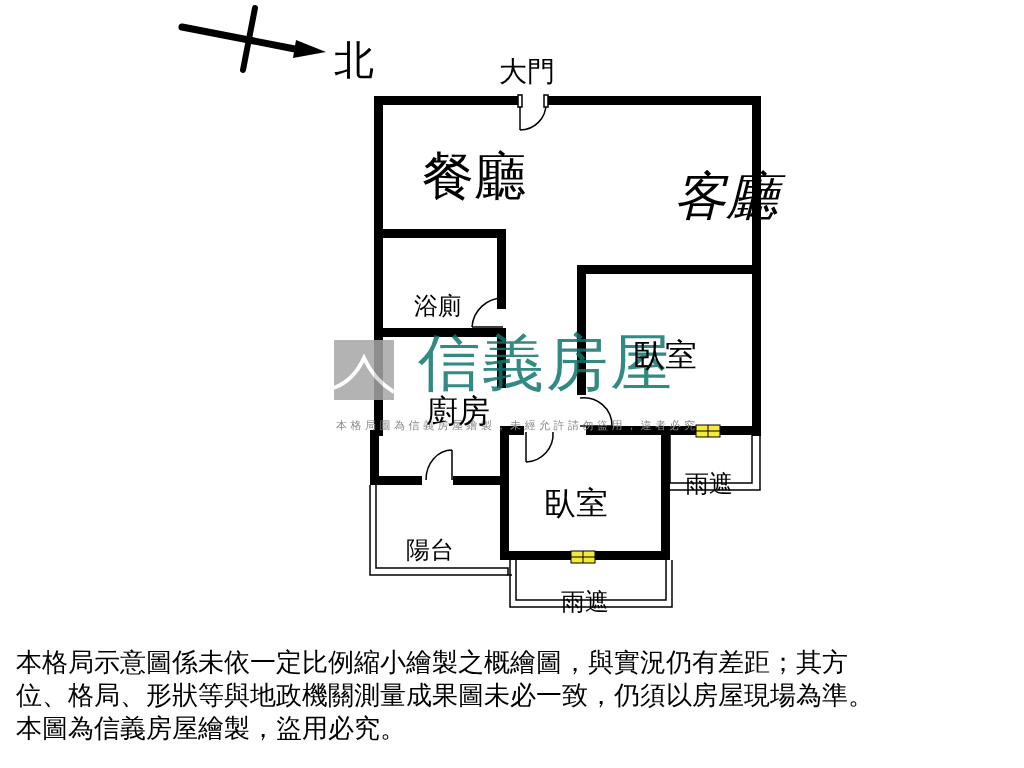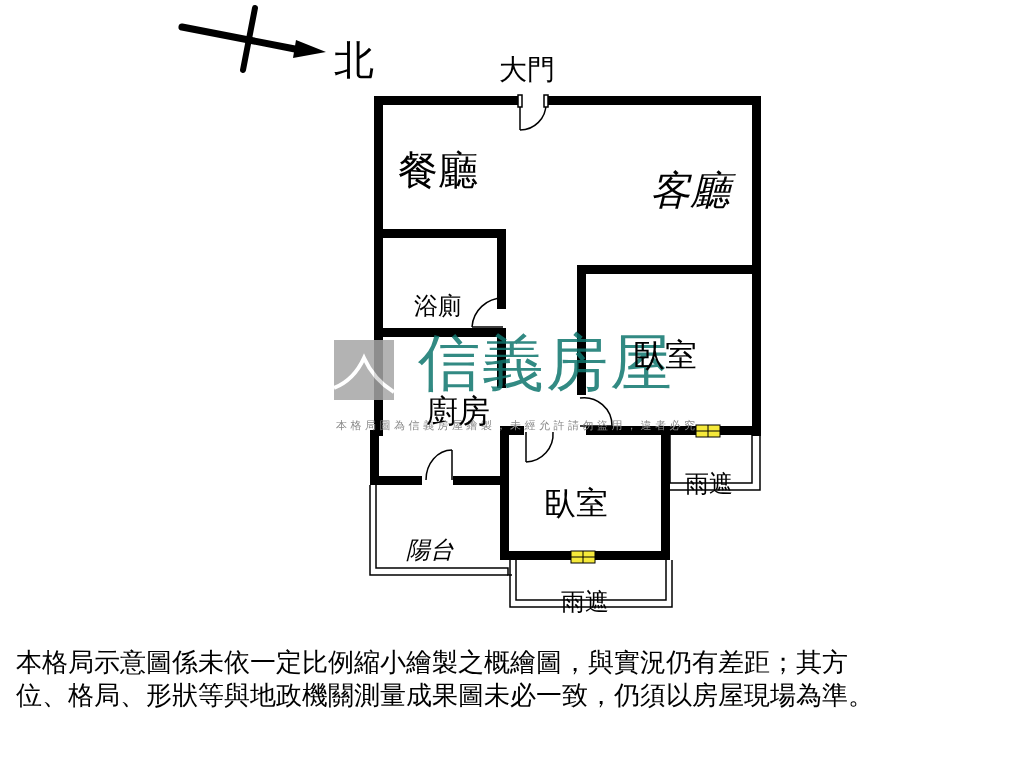--- a/index.html
+++ b/index.html
@@ -21,38 +21,38 @@
       width: 1024px;
       height: 768px;
     }
     .lbl {
       position: absolute;
       color: #000;
       white-space: nowrap;
       line-height: 1;
       font-family: "DejaVu Serif", "Liberation Serif", serif;
     }
-    .lbl-big { font-size: 40px; }
+    .lbl-big { font-size: 52px; margin-left: 24px; }
     .lbl-mid { font-size: 32px; }
     .lbl-sm  { font-size: 24px; margin-top: 20px; }
     .north-label {
       position: absolute;
       left: 334px;
       top: 40px;
       font-size: 40px;
       line-height: 1;
       font-family: "DejaVu Serif", "Liberation Serif", serif;
     }
     .door-label {
       position: absolute;
       left: 499px;
       top: 58px;
       font-size: 28px;
       line-height: 1;
-      font-family: Liberation Mono, monospace;
+      font-family: Liberation Serif, serif;
     }
     .watermark {
       position: absolute;
       left: 334px;
       top: 338px;
       width: 370px;
       height: 92px;
       pointer-events: none;
     }
     .wm-logo {
@@ -204,20 +204,21 @@
 
 <div class="north-label">北</div>
 <div class="door-label">大門</div>
 
 <div class="lbl lbl-big" style="left:398px;top:150px;">餐廳</div>
 <div class="lbl lbl-big" style="left:650px;top:170px;font-style:italic;">客廳</div>
 <div class="lbl lbl-sm" style="left:414px;top:274px;">浴廁</div>
 <div class="lbl lbl-mid" style="left:426px;top:395px;">廚房</div>
 <div class="lbl lbl-mid" style="left:633px;top:339px;">臥室</div>
 <div class="lbl lbl-mid" style="left:544px;top:487px;">臥室</div>
-<div class="lbl lbl-sm" style="left:406px;top:518px;font-style:italic;">陽台</div>
+<div class="lbl lbl-sm" style="left:406px;top:518px;">陽台</div>
 <div class="lbl lbl-sm" style="left:561px;top:570px;">雨遮</div>
 <div class="lbl lbl-sm" style="left:685px;top:452px;">雨遮</div>
 
 <div class="disclaimer">
   <div>本格局示意圖係未依一定比例縮小繪製之概繪圖，與實況仍有差距；其方</div>
   <div>位、格局、形狀等與地政機關測量成果圖未必一致，仍須以房屋現場為準。</div>
+  <div>本圖為信義房屋繪製，盜用必究。</div>
 </div>
 
 </body></html>

